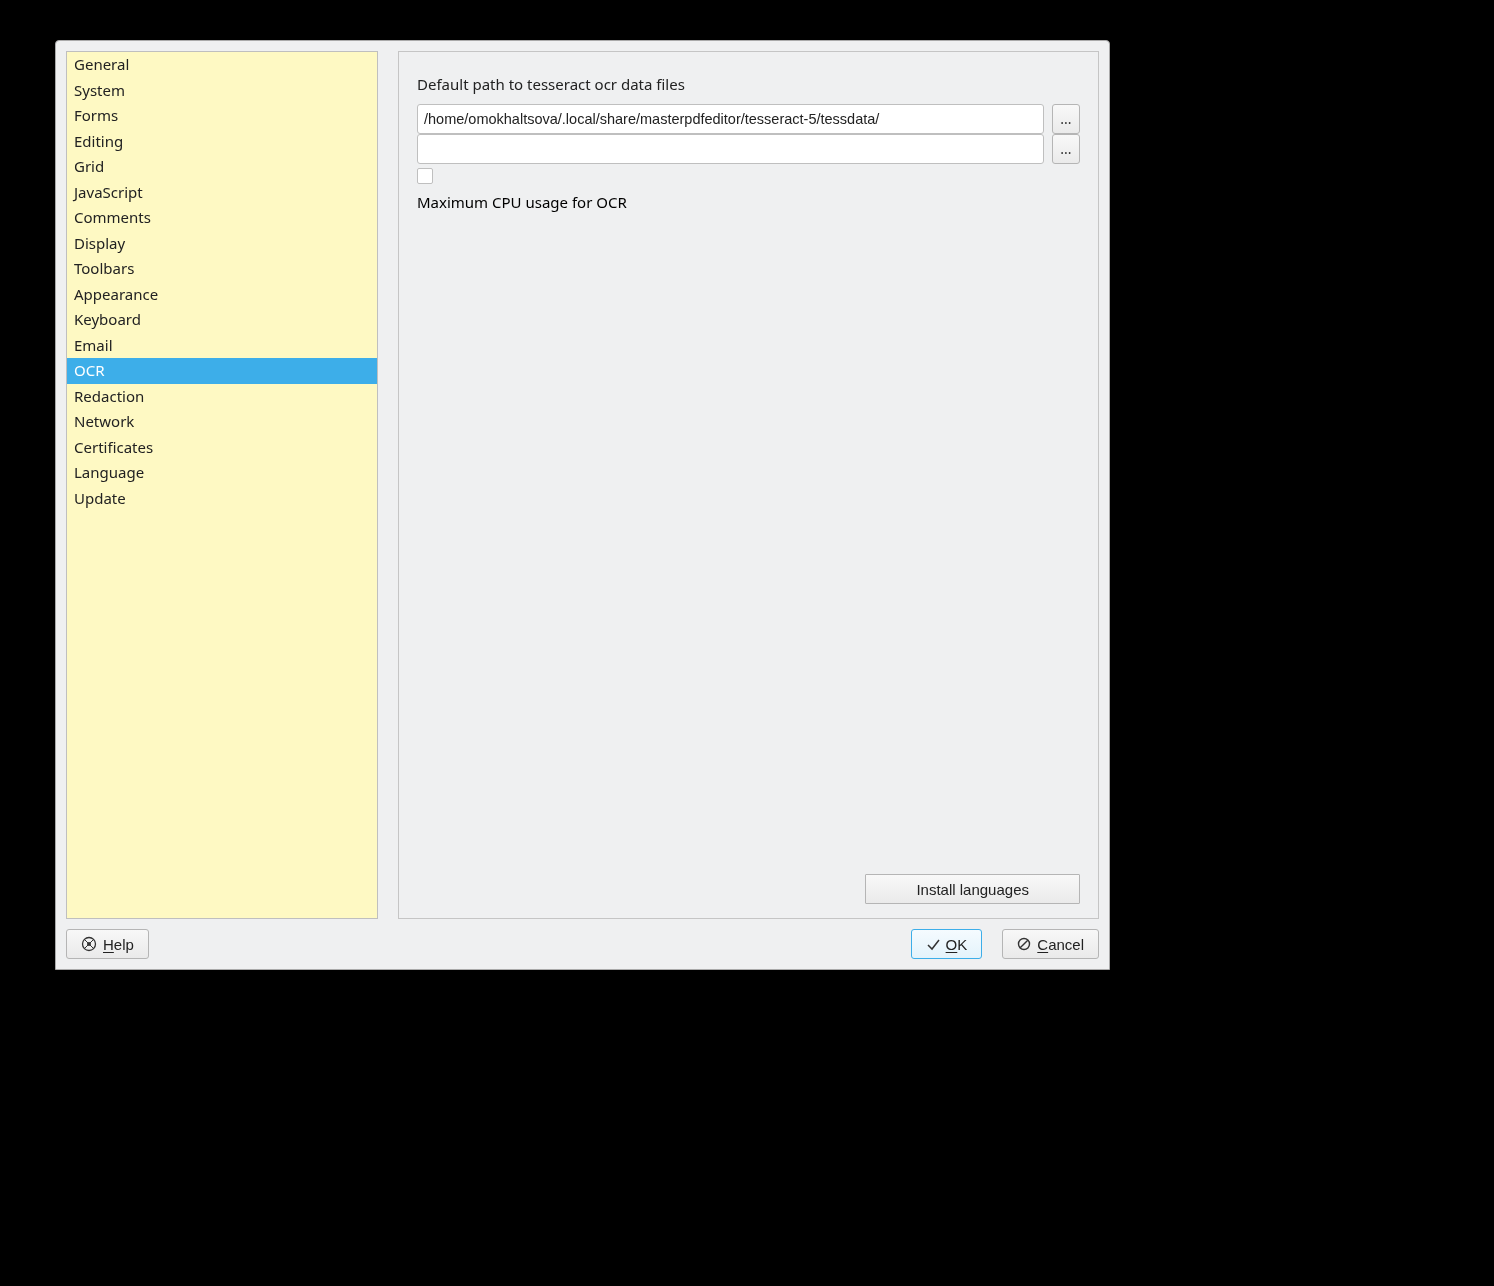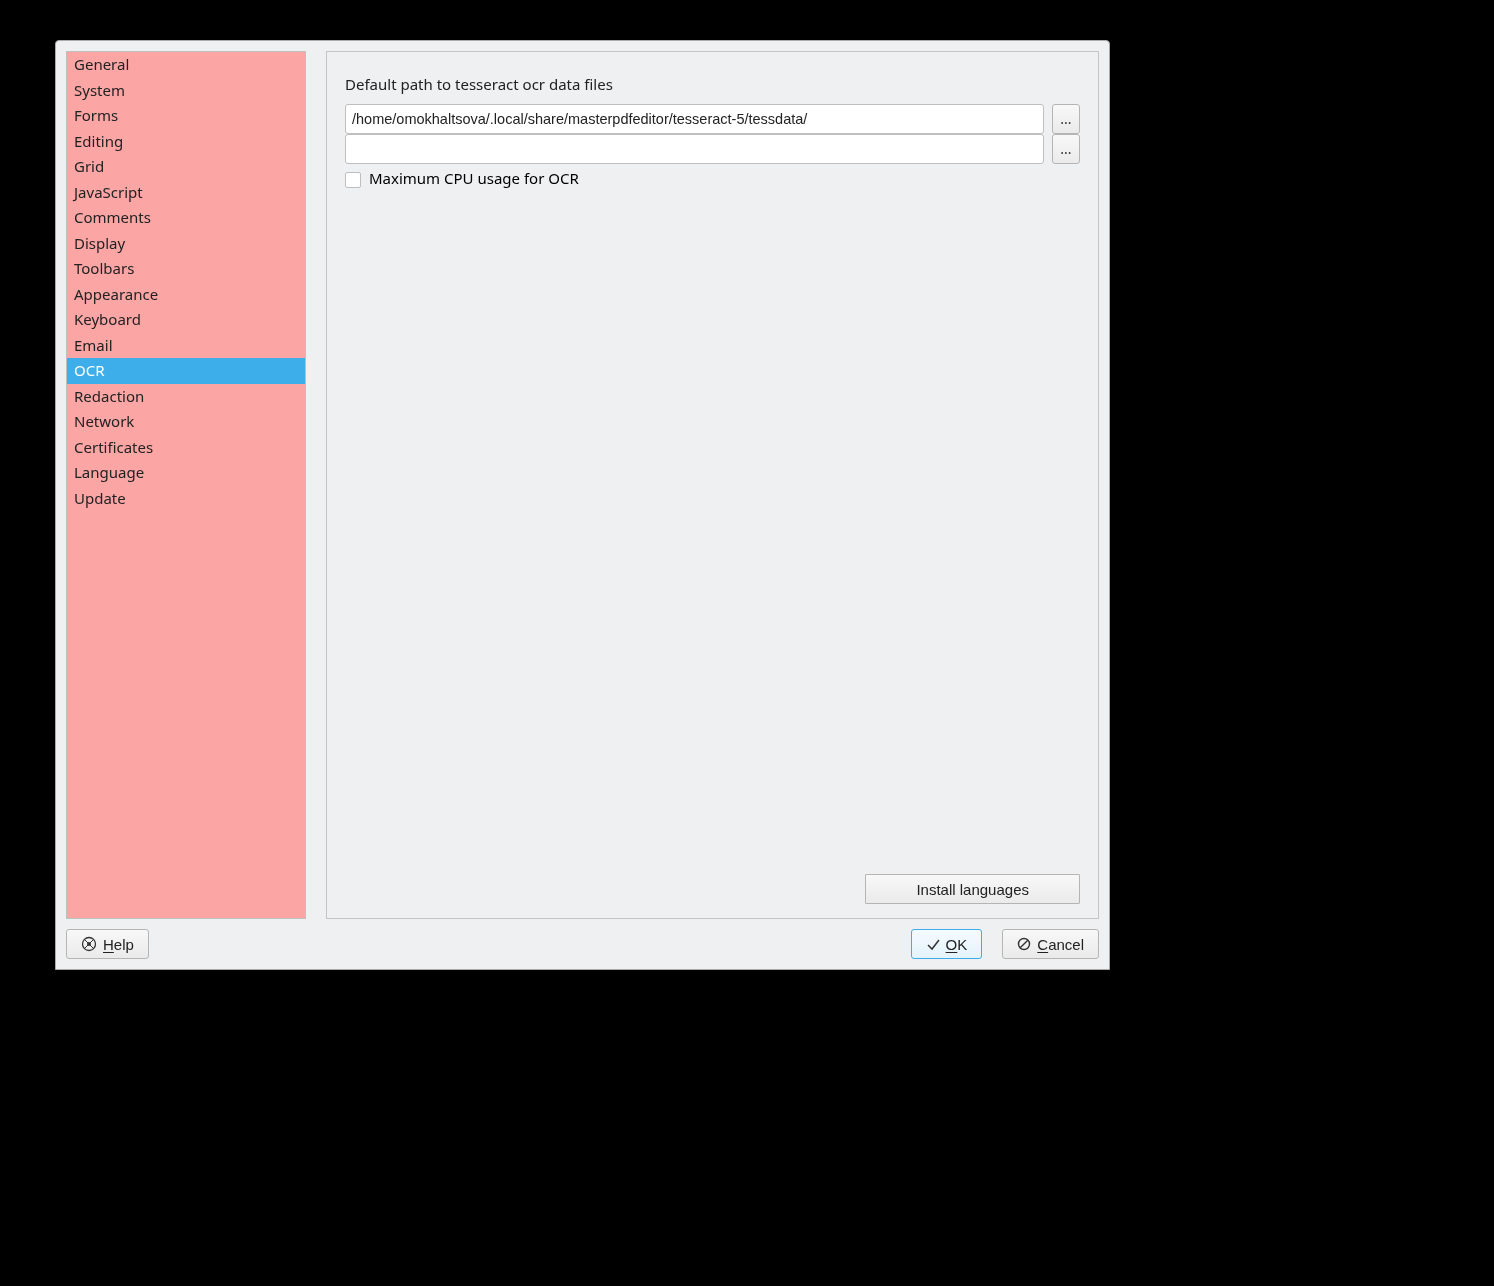--- a/index.html
+++ b/index.html
@@ -71,22 +71,22 @@
     flex-direction: column;
     padding: 10px;
   }
   .main-row {
     flex: 1;
     display: flex;
     gap: 20px;
     min-height: 0;
   }
   .sidebar {
-    width: 240px;
-    background: #fca5a5;
+    width: 312px;
+    background: #fef9c3;
     border: 1px solid #bfbfbf;
     overflow-y: auto;
   }
   .sidebar .item {
     padding: 1px 7px;
     font-size: 15px;
     color: #222;
     line-height: 23.5px;
     cursor: pointer;
     white-space: nowrap;
@@ -132,23 +132,24 @@
     border: 1px solid #b5b5b5;
     border-radius: 3px;
     font-size: 14px;
     color: #333;
     display:flex;align-items:center;justify-content:center;
     cursor:pointer;
     line-height:1;
   }
   .checkbox-row {
     display: flex;
-    align-items: flex-end;
+    align-items: flex-start;
     gap: 8px;
     margin-top: 4px;
+    flex-direction: column;
   }
   .checkbox-box {
     width: 16px; height: 16px;
     border: 1px solid #bfbfbf;
     background: #fff;
     border-radius: 2px;
   }
   .install-btn {
     position: absolute;
     right: 18px;

